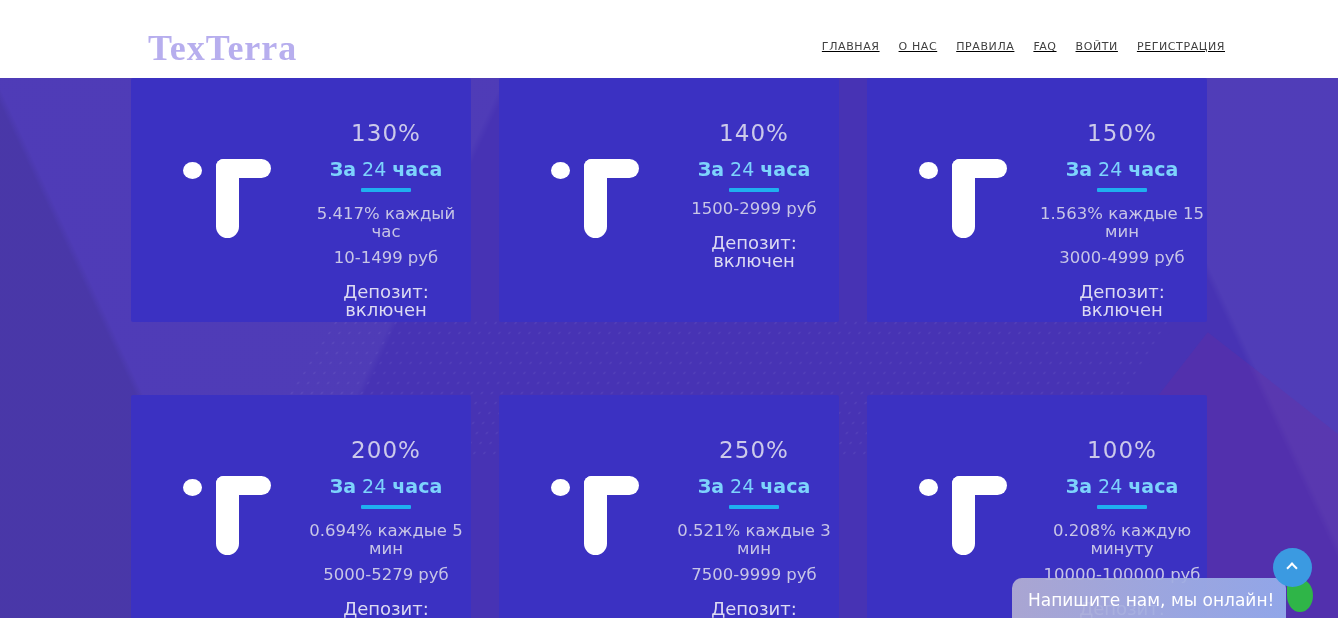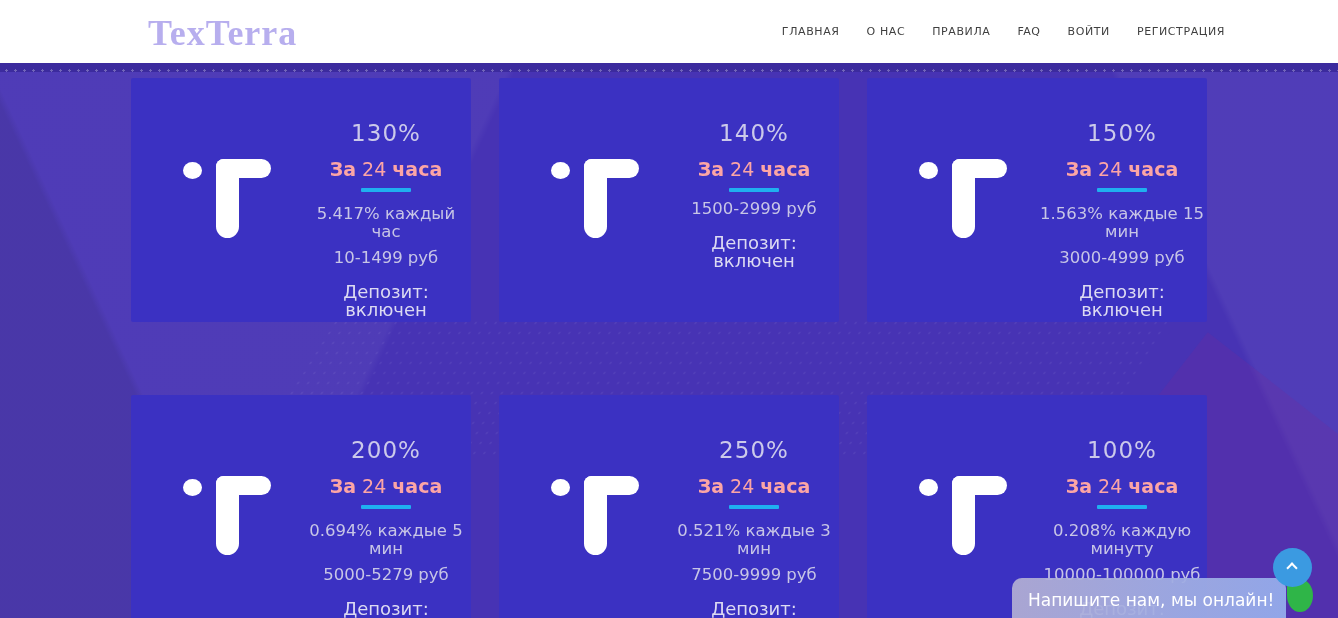--- a/index.html
+++ b/index.html
@@ -1,29 +1,29 @@
 <!DOCTYPE html>
 <html><head>
 <meta charset="utf-8">
 <style>
   * { margin:0; padding:0; box-sizing:border-box; }
   html,body { width:1338px; height:618px; overflow:hidden; font-family:"DejaVu Sans", sans-serif; background:#fff; }
 
   
   .header {
-    position:absolute; top:0; left:0; width:1338px; height:63px;
+    position:absolute; top:15px; left:0; width:1338px; height:63px;
     background:#ffffff; display:flex; align-items:center; z-index:20;
   }
   .logo {
     position:absolute; left:148px; top:12px;
     font-family:"Liberation Serif","DejaVu Serif",serif;
     font-weight:bold; font-size:36px; color:#b7aeee; letter-spacing:1px;
     cursor:pointer;
   }
-  .nav { position:absolute; right:113px; top:0; height:63px; display:flex; align-items:center; gap:27px; }
+  .nav { position:absolute; right:113px; top:0; height:63px; display:flex; align-items:center; gap:19px;text-decoration:underline; }
   .nav a {
     font-size:11px; color:#3f3f3f; text-decoration:none; letter-spacing:0.6px;
     font-family:"DejaVu Sans",sans-serif; cursor:pointer; white-space:nowrap;
   }
 
   
   .main {
     position:absolute; top:63px; left:0; width:1338px; height:555px;
     background:
       linear-gradient(245deg, rgba(255,255,255,0.05) 0 14%, rgba(255,255,255,0) 14.5%),
@@ -57,21 +57,21 @@
     position:relative; width:340px; height:244px;
     background:#3b31c2; border-radius:2px;
   }
   .t-logo { position:absolute; left:52px; top:81px; width:88px; height:79px; }
   .t-dot  { position:absolute; left:0; top:3px; width:19px; height:17px; border-radius:50%; background:#fff; }
   .t-bar  { position:absolute; left:33px; top:0; width:55px; height:19px; background:#fff; border-radius:8px 10px 10px 0; }
   .t-stem { position:absolute; left:33px; top:0; width:23px; height:79px; background:#fff; border-radius:8px 0 12px 12px; }
 
   .plan-content { position:absolute; left:50%; right:0; top:3px; text-align:center; color:#c7c5e6; }
   .plan-percent { margin-top:40px; font-size:23px; line-height:24px; color:#cbc9ea; letter-spacing:1px; }
-  .plan-duration { margin-top:14px; font-size:19px; line-height:20px; color:#fca5a5; }
+  .plan-duration { margin-top:14px; font-size:19px; line-height:20px; color:#7dd3fc; }
   .plan-duration .b { font-weight:bold; }
   .plan-duration span { display:inline-block; margin:0 3px; }
   .plan-underline { width:50px; height:4px; margin:9px auto 0; background:#1fb0f0; border-radius:1px; }
   .plan-rate  { margin-top:13px; font-size:16.5px; line-height:18px; }
   .plan-range { margin-top:8px;  font-size:16.5px; line-height:18px; }
   .plan-deposit { margin-top:16px; font-size:18px; line-height:18px; color:#dcdaf2; }
 
   
   .chat-label {
     position:absolute; left:1012px; top:578px; width:274px; height:48px;

